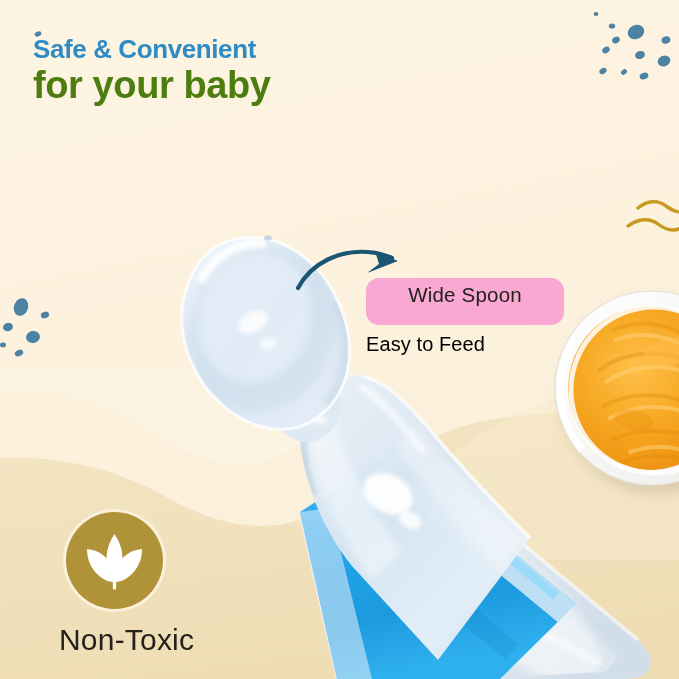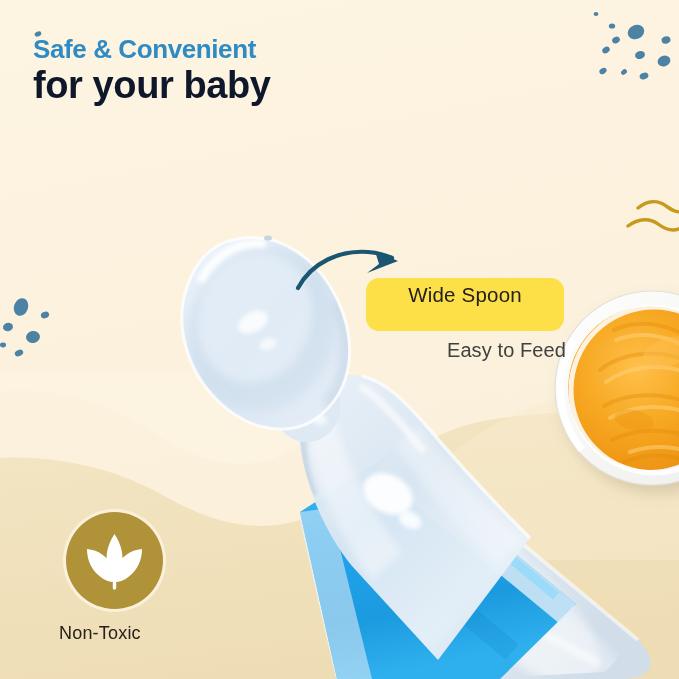--- a/index.html
+++ b/index.html
@@ -28,21 +28,21 @@
     font-weight: 700;
     letter-spacing: -0.4px;
     color: #2E8BC4;
     line-height: 1.0;
     white-space: nowrap;
   }
   .headline-2 {
     font-size: 38px;
     font-weight: 700;
     letter-spacing: -0.4px;
-    color: #0f172a;
+    color: #4d7c0f;
     line-height: 1.12;
     margin-top: 2px;
     white-space: nowrap;
   }
   .subcopy {
     position: absolute;
     left: 33px; top: 155px;
     font-size: 20.5px;
     color: #2A2420;
     line-height: 1.42;
@@ -50,58 +50,58 @@
   }
   .subcopy div { white-space: nowrap; }
 
   
   .callout {
     position: absolute;
     left: 366px; top: 278px;
     width: 200px;
   }
   .callout-badge {
-    background: #fde047;
+    background: #f9a8d4;
     border-radius: 13px;
-    padding: 5px 10px 24px 10px;
+    padding: 5px 10px 18px 10px;
     text-align: center;
     box-sizing: border-box;
     width: 198px;
   }
   .callout-badge span {
     font-size: 20.5px;
     color: #23201C;
     letter-spacing: 0.2px;
   }
   .callout-sub {
-    text-align: right;
+    text-align: left;
     margin-top: 8px;
     font-size: 20px;
-    color: #404040;
+    color: #000000;
     letter-spacing: 0.1px;
   }
 
   
   .badge-nontoxic {
     position: absolute;
     left: 62px; top: 512px;
     width: 200px;
   }
   .badge-circle {
     position: relative;
     width: 97px; height: 97px;
     margin-left: 4px;
     border-radius: 50%;
     background: #B09239;
     box-shadow: 0 0 0 3px #FBF0DC;
   }
   .badge-circle svg { position: absolute; left: 0; top: 0; }
   .badge-label {
     margin-top: 14px;
-    font-size: 18px;
+    font-size: 30px;
     color: #26211C;
     letter-spacing: 0.2px;
     margin-left: -3px;
   }
 </style>
 </head>
 <body>
 
 <div id="stage">
 

